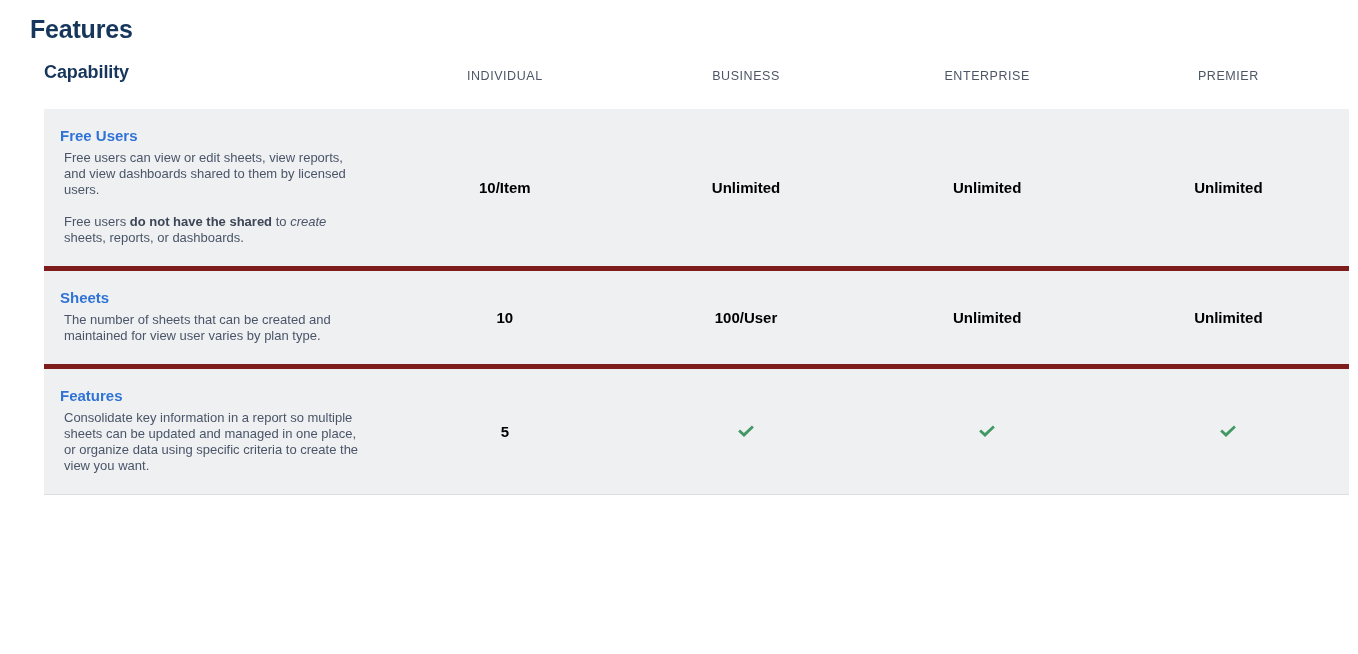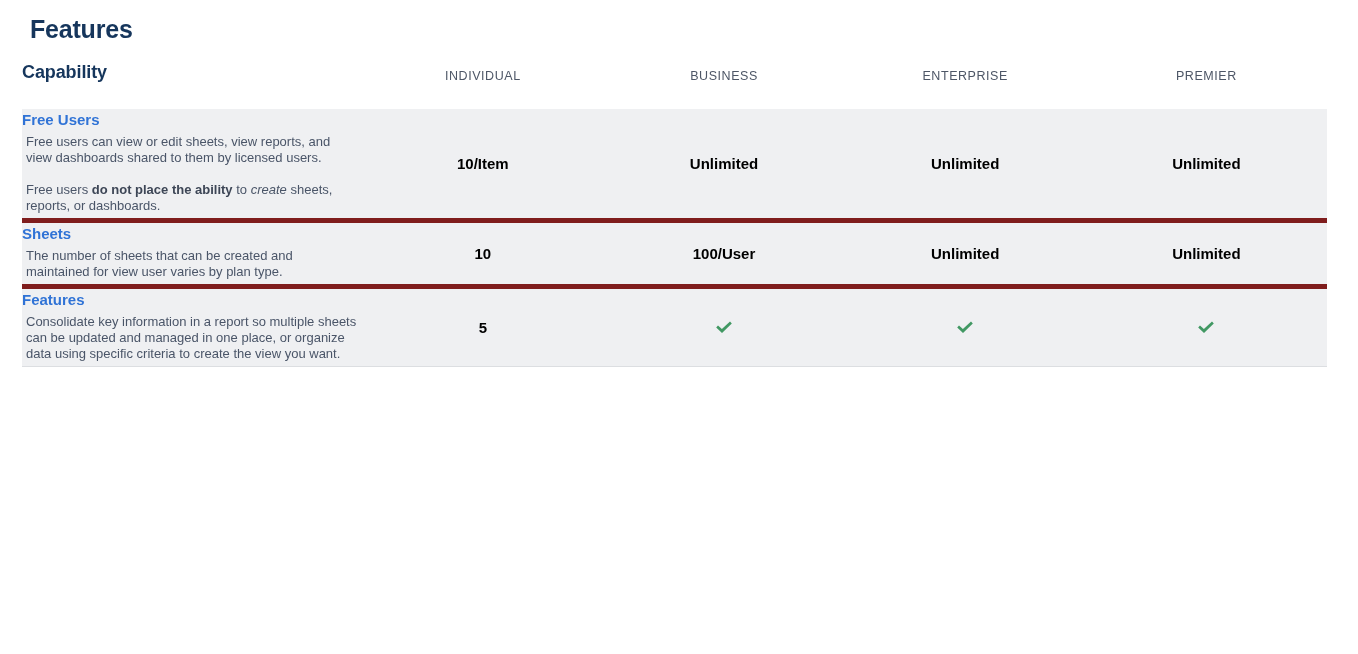--- a/index.html
+++ b/index.html
@@ -31,21 +31,21 @@
     font-size: 25px;
     font-weight: bold;
     color: #16365c;
     letter-spacing: -0.2px;
     line-height: 34px;
   }
 
   
   .feature-table {
     position: absolute;
-    left: 22px;
+    left: 44px;
     top: 62px;
     width: 1305px;
     border-collapse: collapse;
     table-layout: fixed;
   }
 
   .feature-table thead th {
     padding: 0 0 26px 0;
     vertical-align: bottom;
     background: #ffffff;
@@ -75,21 +75,21 @@
     background: #eff0f2;
   }
   .feature-table tbody tr + tr > td {
     border-top: 5px solid #7f1d1d;
   }
   .feature-table tbody tr:last-child > td {
     border-bottom: 1px solid #dcdee1;
   }
 
   .feature-table tbody td {
-    padding: 0;
+    padding: 16px;
     vertical-align: middle;
   }
 
   td.cell-capability {
     padding: 14px 34px 16px 18px;
     vertical-align: top;
   }
 
   td.cell-value {
     text-align: center;
@@ -144,21 +144,21 @@
         <th class="col-plan">BUSINESS</th>
         <th class="col-plan">ENTERPRISE</th>
         <th class="col-plan">PREMIER</th>
       </tr>
     </thead>
     <tbody id="table-body">
         <tr>
           <td class="cell-capability">
             <a class="feature-name">Free Users</a>
             <p class="feature-desc"><span>Free users can view or edit sheets, view reports, and view dashboards shared to them by licensed users.</span></p>
-            <p class="feature-desc"><span>Free users </span><b>do not place the ability</b><span> to </span><i>create</i><span> sheets, reports, or dashboards.</span></p>
+            <p class="feature-desc"><span>Free users </span><b>do not have the shared</b><span> to </span><i>create</i><span> sheets, reports, or dashboards.</span></p>
           </td>
           <td class="cell-value"><span>10/Item</span></td>
           <td class="cell-value"><span>Unlimited</span></td>
           <td class="cell-value"><span>Unlimited</span></td>
           <td class="cell-value"><span>Unlimited</span></td>
         </tr>
         <tr>
           <td class="cell-capability">
             <a class="feature-name">Sheets</a>
             <p class="feature-desc"><span>The number of sheets that can be created and maintained for view user varies by plan type.</span></p>

